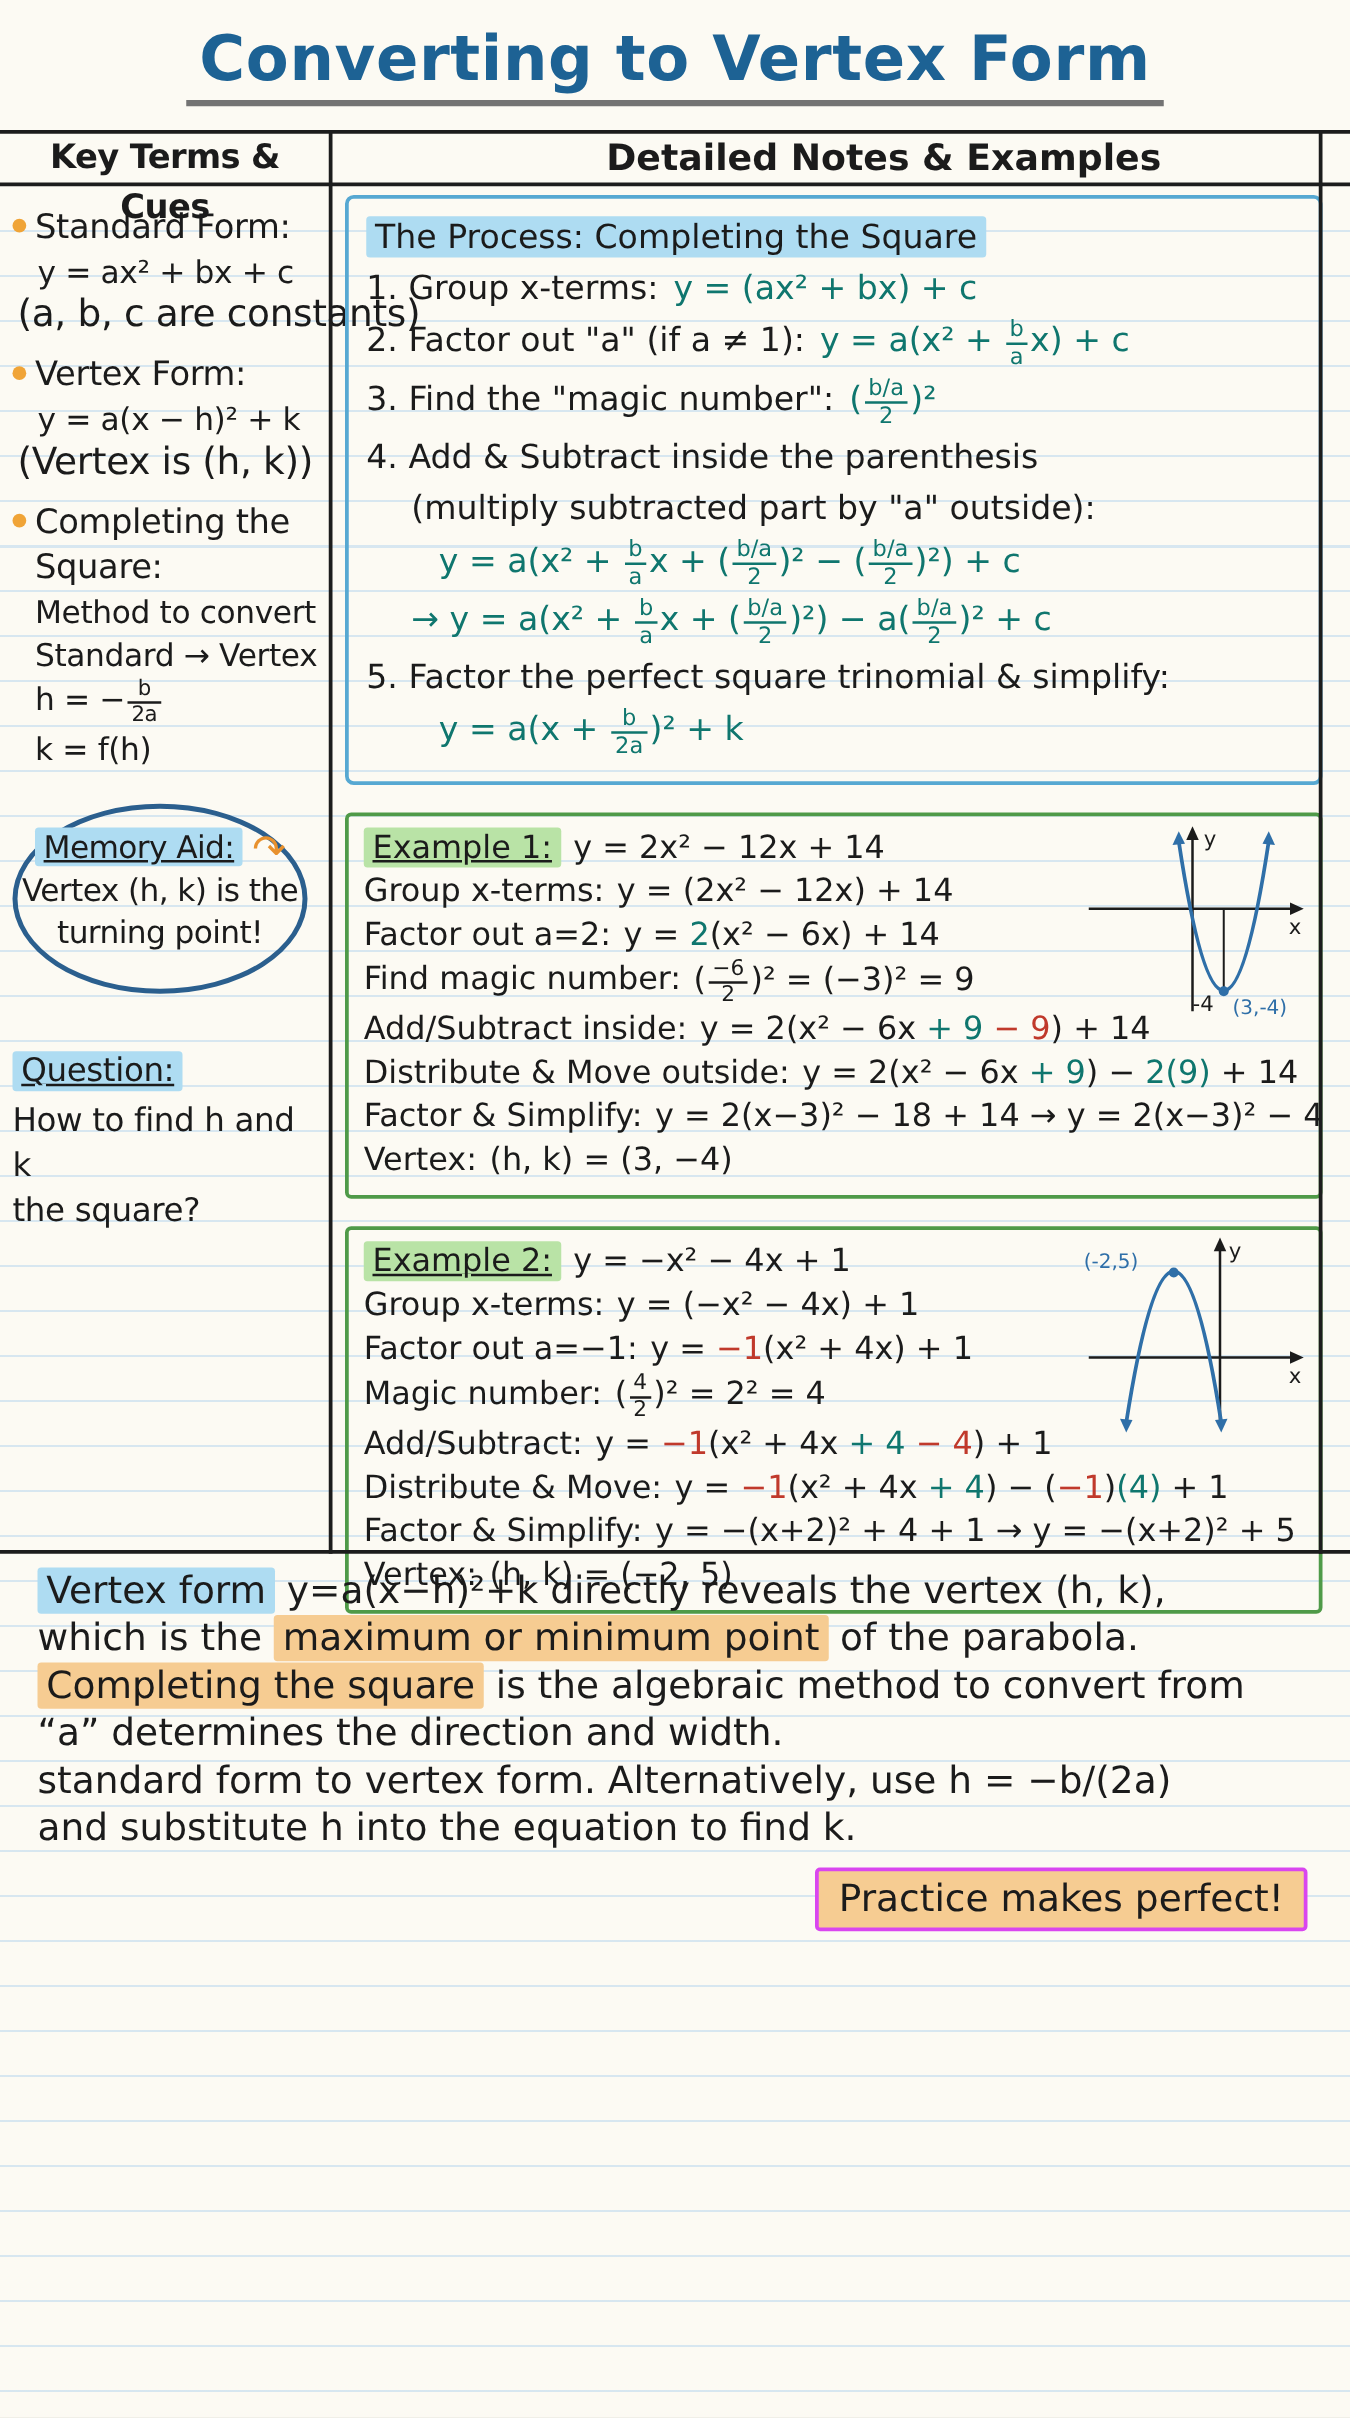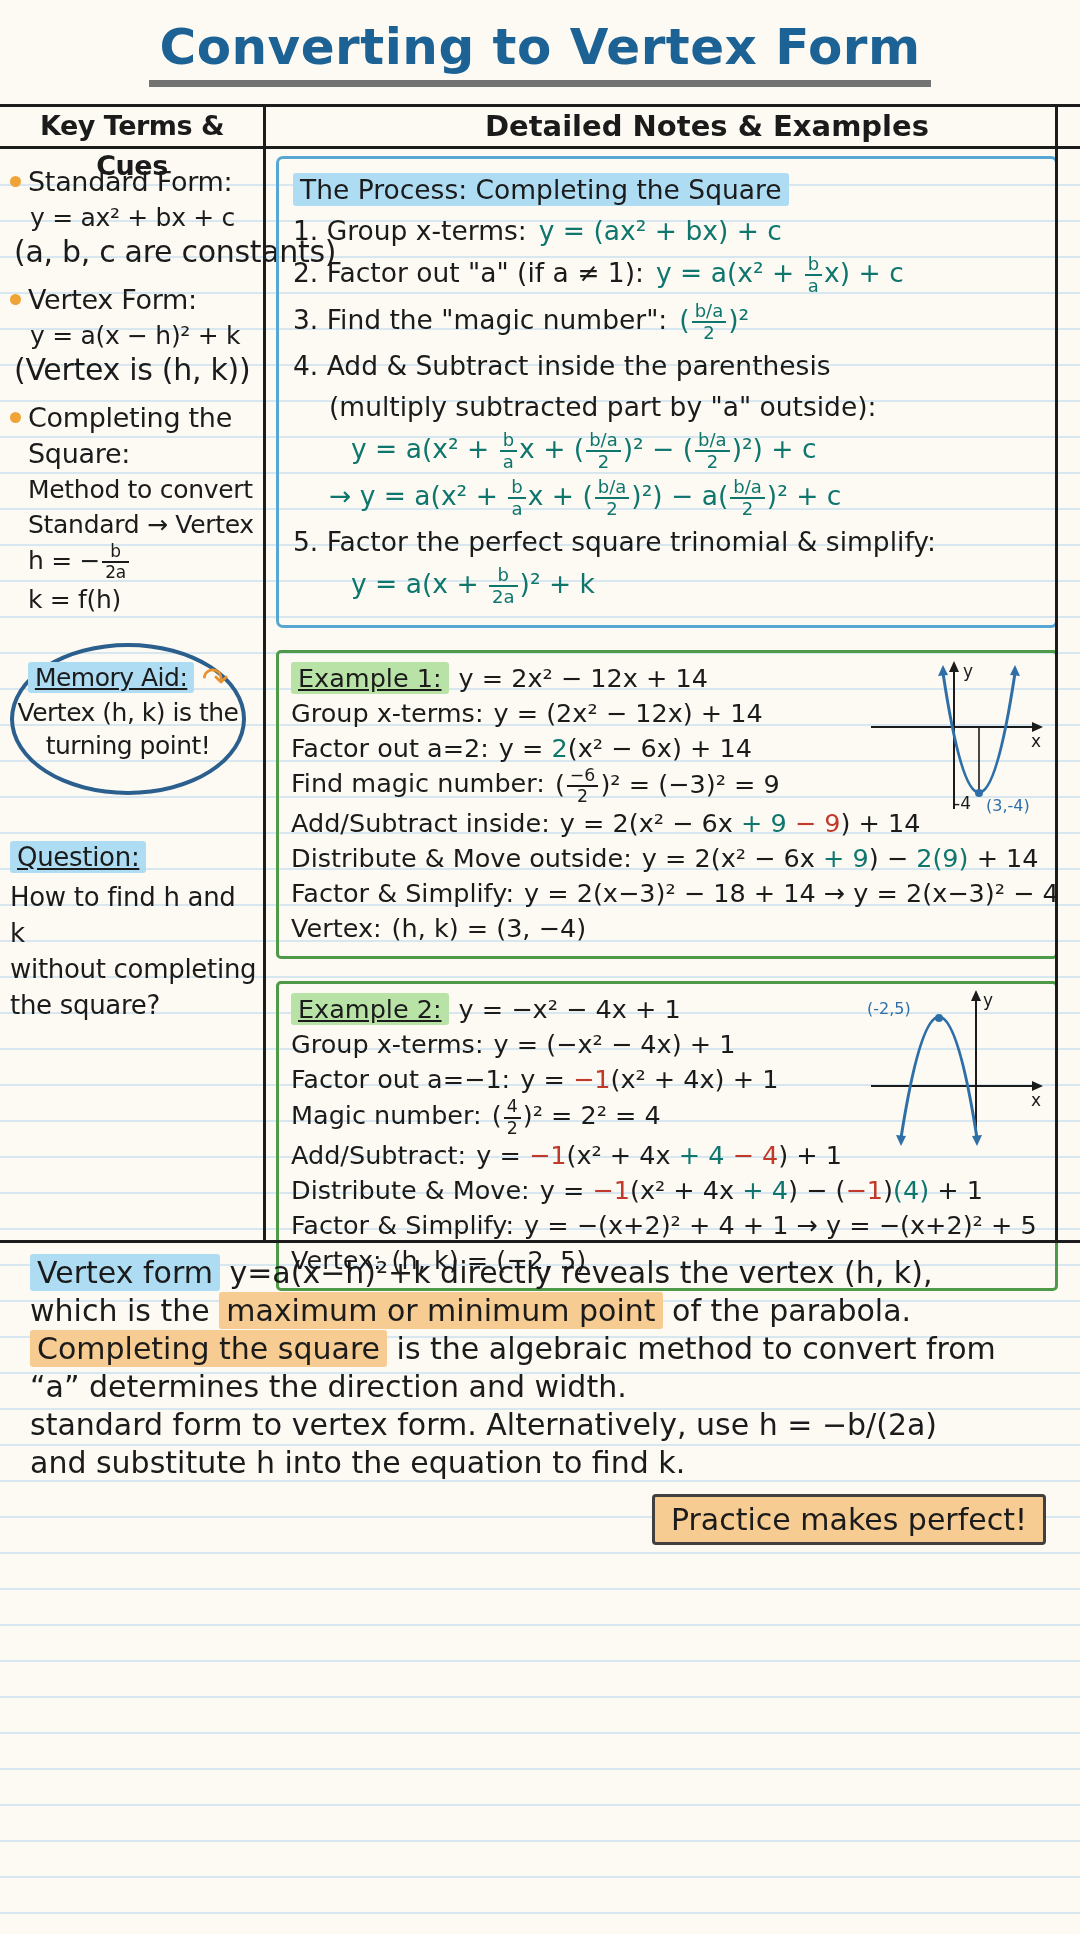--- a/index.html
+++ b/index.html
@@ -11,21 +11,21 @@
   .ruling{
     position:absolute;left:0;right:0;top:150px;bottom:0;pointer-events:none;
     background:repeating-linear-gradient(to bottom,transparent 0,transparent 34px,#cbe0ef 34px,#cbe0ef 36px);
     opacity:.75;z-index:0;
   }
   .hline{position:absolute;left:0;width:1080px;height:3px;background:#1c1c1c;z-index:2;}
   .vline{position:absolute;width:3px;background:#1c1c1c;z-index:2;}
   .title-wrap{position:absolute;top:18px;left:0;width:1080px;text-align:center;z-index:2;}
   .title{
     font-size:50px;font-weight:bold;color:#1d6294;
-    border-bottom:7px solid #737373;padding:0 10px 4px 10px;letter-spacing:.5px;
+    border-bottom:5px solid #737373;padding:0 10px 4px 10px;letter-spacing:.5px;
   }
   .col-headers{position:absolute;top:106px;left:0;width:1080px;height:40px;z-index:2;}
   .left-h{position:absolute;left:0;width:264px;text-align:center;font-weight:bold;font-size:27px;line-height:40px;letter-spacing:-.5px;}
   .right-h{position:absolute;left:264px;width:794px;text-align:center;font-weight:bold;font-size:29px;line-height:40px;padding-left:46px;}
 
   
   .hl-blue{background:#aedcf2;padding:1px 7px;border-radius:3px;}
   .hl-green{background:#b9e3a6;padding:1px 7px;border-radius:3px;}
   .hl-orange{background:#f6cc92;padding:1px 7px;border-radius:3px;}
   .und{text-decoration:underline;}
@@ -65,21 +65,21 @@
   .exrow{line-height:35px;white-space:nowrap;}
   .exlabel{margin-right:10px;}
   .graph{position:absolute;top:4px;right:4px;}
   .graph text{font-size:17px;fill:#1b1b1b;}
   .graph .vlab{fill:#2f6fa8;font-size:16px;}
 
   
   .summary{position:absolute;left:30px;top:1254px;width:1024px;font-size:30px;line-height:38px;z-index:1;}
   .badge{
     position:absolute;right:34px;top:1494px;z-index:1;
-    background:#f6cc92;border:3px solid #404040;border-radius:4px;
+    background:#f6cc92;border:3px solid #d946ef;border-radius:4px;
     padding:5px 16px;font-size:30px;
   }
 </style>
 </head>
 <body>
 
 <div class="page">
   <div class="ruling"></div>
 
   <div class="title-wrap">
@@ -126,21 +126,20 @@
         <span class="hl-blue und">Memory Aid:</span>
         <span class="orange-arrow">↷</span>
       </div>
       <div>Vertex (h, k) is the</div>
       <div>turning point!</div>
     </div>
 
     <div class="question">
       <span class="hl-blue und">Question:</span>
       <div class="qlines">How to find h and k</div>
-      <div>without completing</div>
       <div>the square?</div>
     </div>
   </div>
 
   <div class="right-col">
 
     <div class="pbox">
       <div class="prow">
         <span class="hl-blue">The Process: Completing the Square</span>
       </div>

